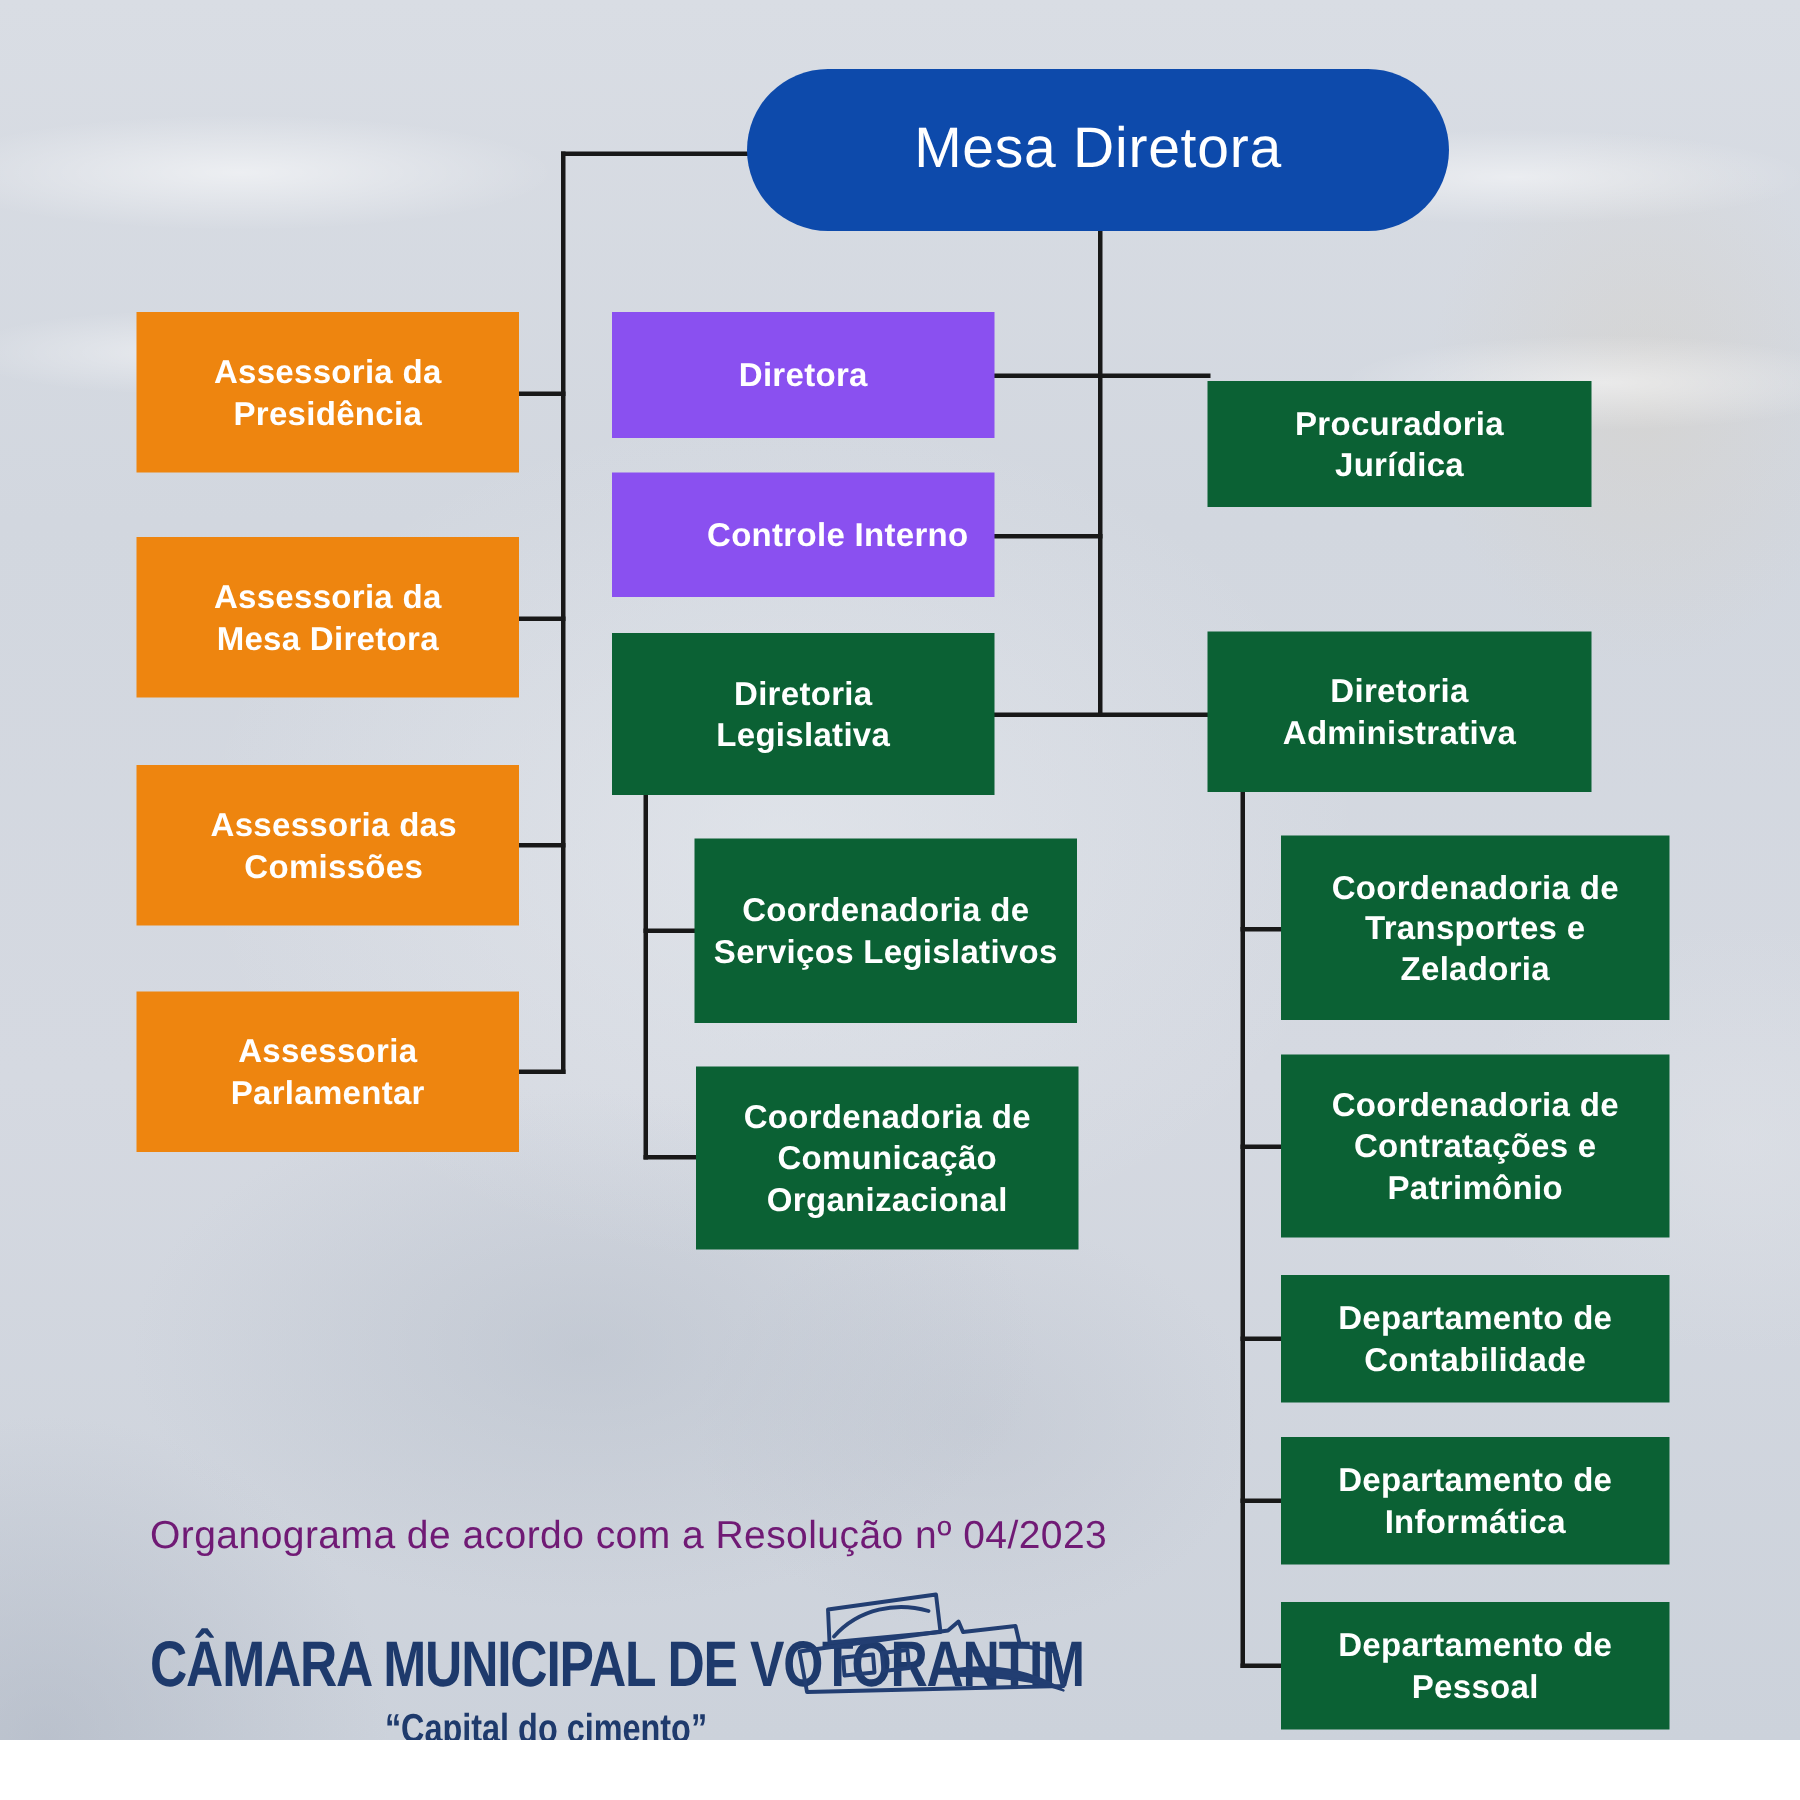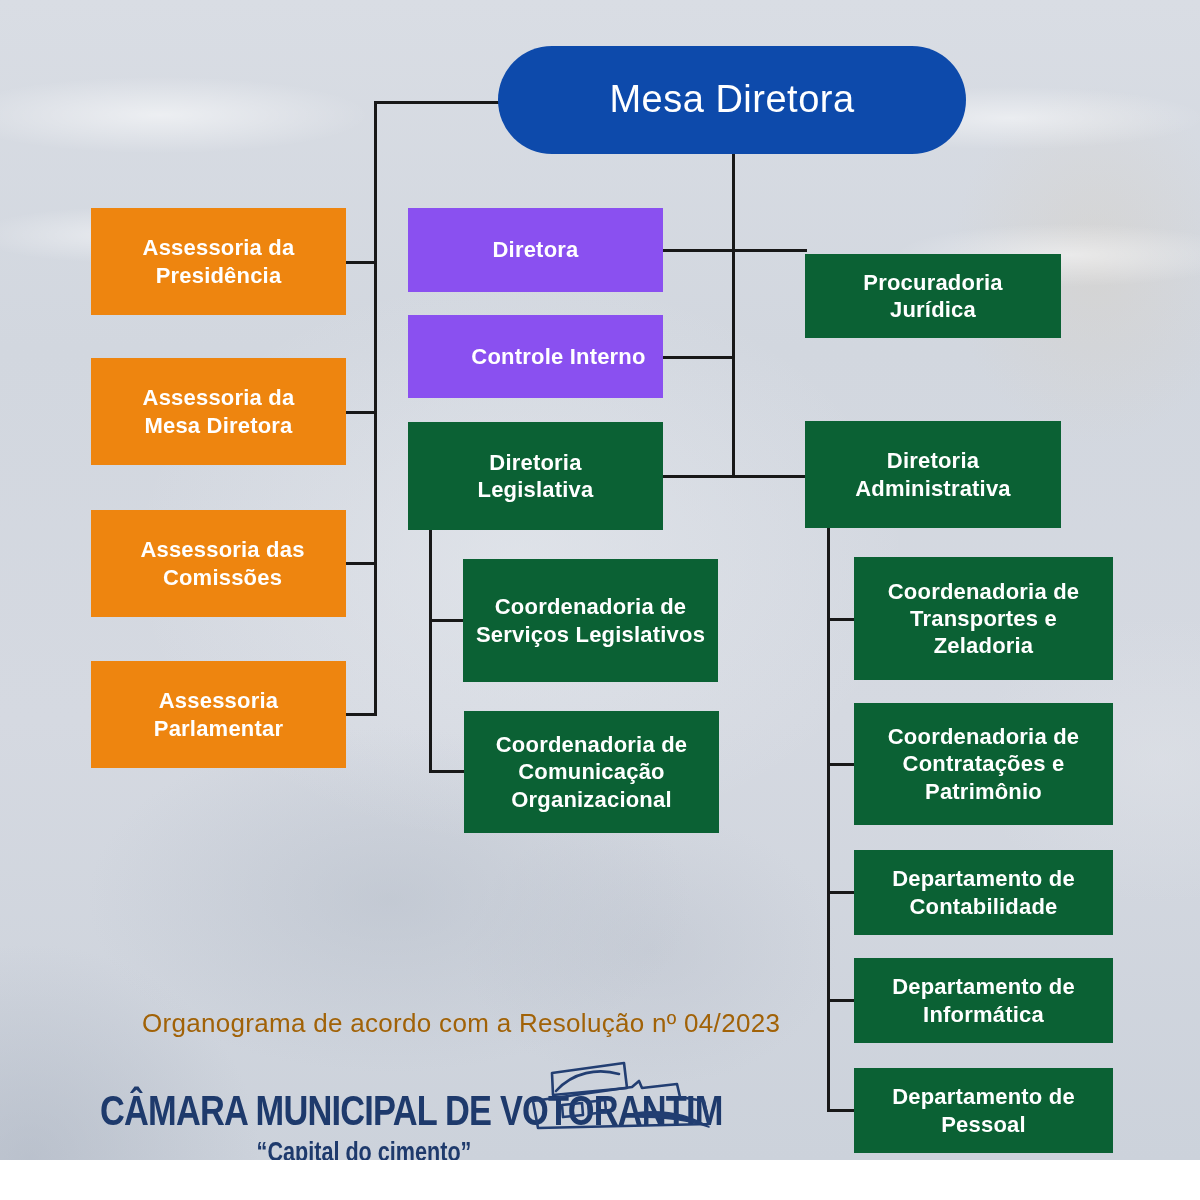--- a/index.html
+++ b/index.html
@@ -21,23 +21,22 @@
       linear-gradient(180deg,#d9dde4 0%,#d2d7df 30%,#d5d9e1 62%,#ccd2db 100%);
   }
   .node{
     position:absolute;display:flex;align-items:center;justify-content:center;
     text-align:center;color:#ffffff;font-weight:bold;font-size:22px;line-height:1.24;
     white-space:pre-line;letter-spacing:.2px;padding:2px;box-sizing:border-box;
   }
   .node.pill{border-radius:54px;font-weight:normal;font-size:38px;letter-spacing:.5px;}
   .connector{position:absolute;background:#181818;}
   .footer-note{
-    position:absolute;left:100px;top:1008px;font-size:26px;color:#a16207;
+    position:absolute;left:100px;top:1008px;font-size:26px;color:#701a75;
     letter-spacing:.3px;
-    margin-left:42px;
   }
   .logo-block{
     position:absolute;left:100px;top:1086px;width:680px;
     transform:scaleX(.8);transform-origin:left top;color:#1e3a6c;
   }
   .logo-title{font-size:43px;font-weight:bold;letter-spacing:-1px;white-space:nowrap;}
   .logo-slogan{font-size:27px;font-weight:bold;text-align:center;width:660px;margin-top:2px;}
   .logo-art{position:absolute;left:528px;top:1060px;}
 </style>
 </head>

